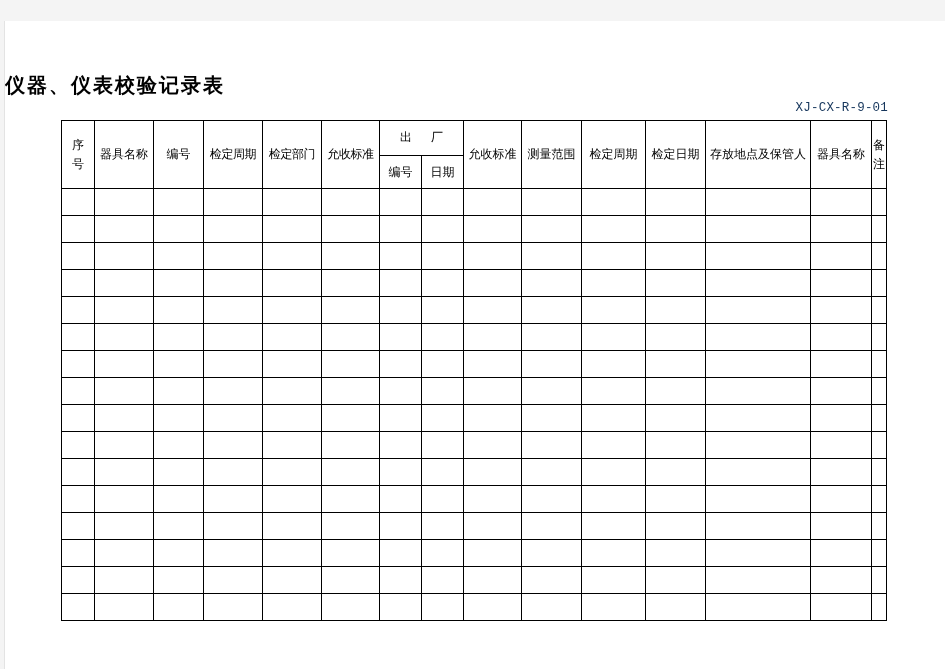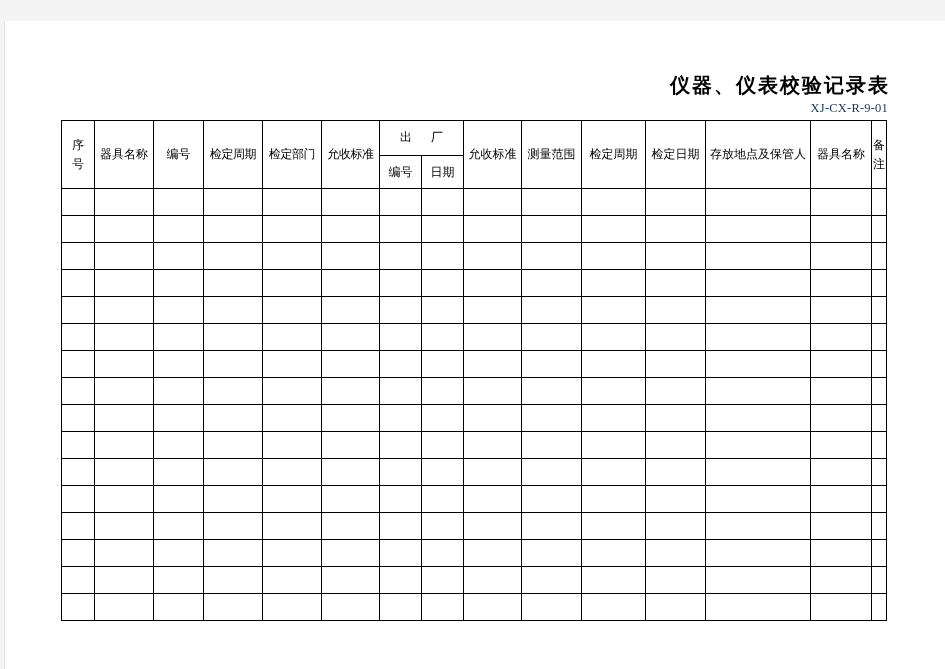--- a/index.html
+++ b/index.html
@@ -23,33 +23,33 @@
     background: #ffffff;
     border-left: 1px solid #e3e3e3;
     box-sizing: border-box;
     overflow: hidden;
   }
   .doc-title {
     position: absolute;
     left: 0;
     top: 51px;
     width: 885px;
-    text-align: right;
+    text-align: left;
     font-family: "Liberation Serif", "DejaVu Serif", serif;
     font-size: 20px;
     font-weight: bold;
     letter-spacing: 2px;
     color: #000000;
     white-space: nowrap;
   }
   .doc-code {
     position: absolute;
     right: 57px;
     top: 80px;
-    font-family: Liberation Serif, serif;
+    font-family: Liberation Mono, monospace;
     font-size: 12.5px;
     color: #16365c;
     letter-spacing: 0.2px;
     white-space: nowrap;
   }
   .table-wrap {
     position: absolute;
     left: 56px;
     top: 99px;
     width: 825px;

